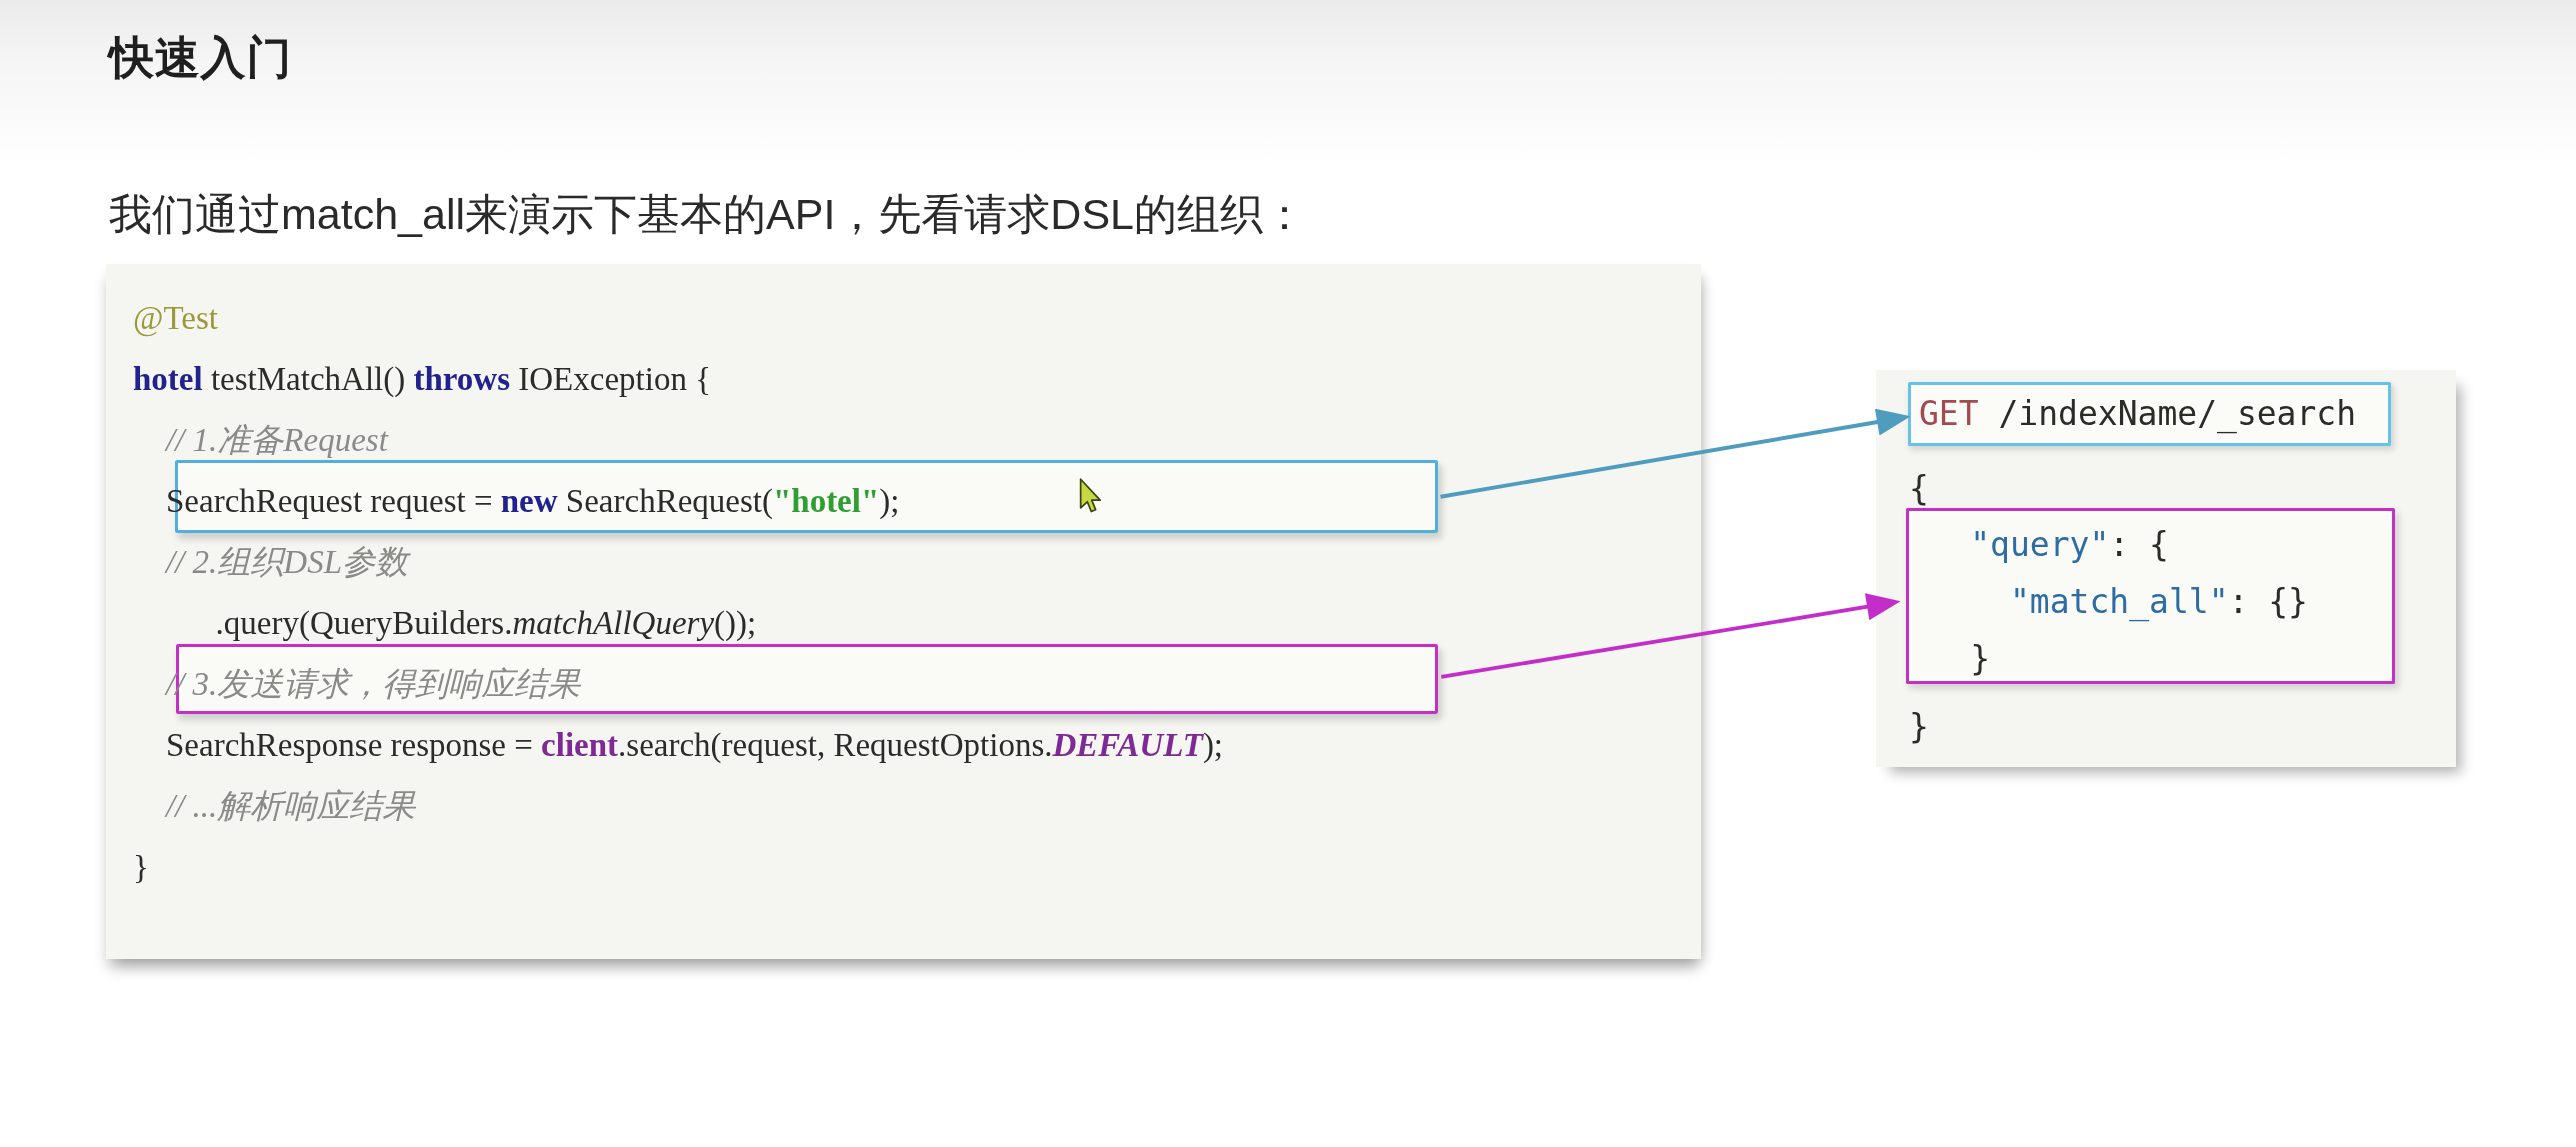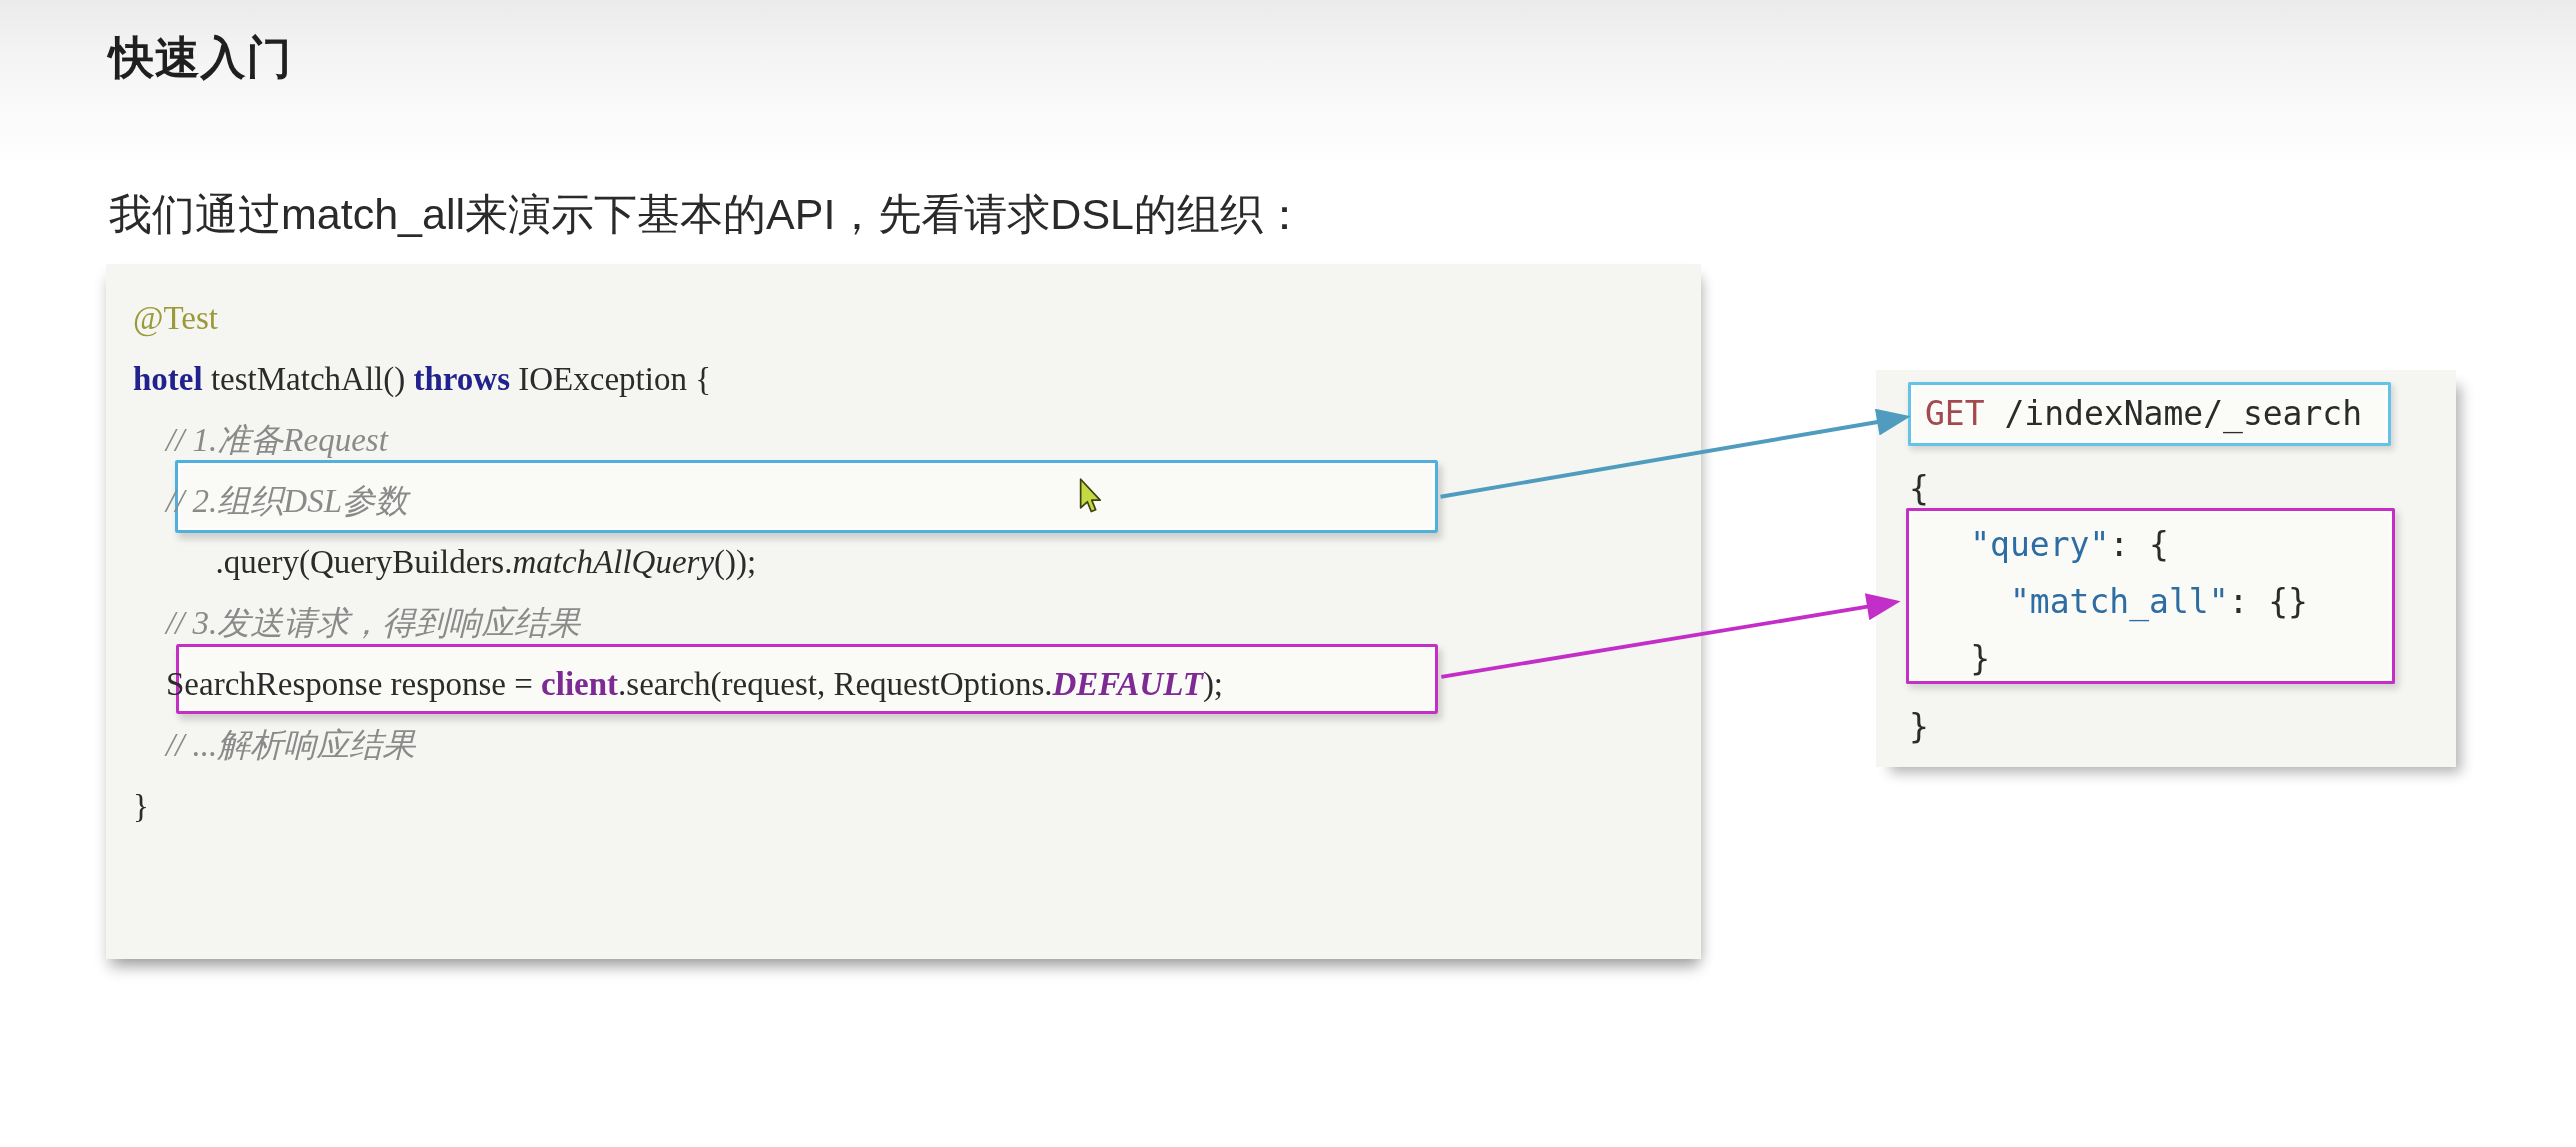--- a/index.html
+++ b/index.html
@@ -53,21 +53,21 @@
     background:var(--card-bg,#f5f5f1);
     box-shadow:9.3px 11px 12.4px -4.7px rgba(0,0,0,.30);
     font-family:"DejaVu Sans Mono","DejaVu Sans",monospace;
     font-size:33px;color:var(--code-text,#2b2b2b);
   }
   .get-box{
     position:absolute;left:32px;top:11.6px;width:483px;height:64px;box-sizing:border-box;
     border:3.1px solid var(--panel-blue,#63c4e8);border-radius:1.6px;
     background:rgba(253,253,251,.7);
     box-shadow:inset 0 0 0 2.3px rgba(255,255,255,.9), 2.3px 3.9px 6.2px rgba(0,0,0,.14);
-    display:flex;align-items:center;padding-left:14px;white-space:pre;
+    display:flex;align-items:center;padding-left:8px;white-space:pre;
   }
   .tok-get{color:var(--get-red,#a34a50);}
   .dsl-line{height:61px;line-height:61px;white-space:pre;}
   .brace-open{position:absolute;left:33px;top:88px;}
   .brace-close{position:absolute;left:33px;top:326px;}
   .query-box{
     position:absolute;left:29.5px;top:138px;width:489px;height:176px;box-sizing:border-box;
     border:3.1px solid var(--highlight-magenta,#c62fc6);border-radius:1.6px;
     background:rgba(253,253,251,.55);
     box-shadow:inset 0 0 0 2.3px rgba(255,255,255,.85), 3.1px 4.7px 7px rgba(0,0,0,.14);
@@ -90,20 +90,21 @@
   <p class="intro-text">我们通过match_all来演示下基本的API，先看请求DSL的组织：</p>
 
   <div class="code-card">
     <div class="highlight-box hl-blue"></div>
     <div class="highlight-box hl-magenta"></div>
 
     <div class="code-lines">
       <div class="code-line"><span class="tok-annotation">@Test</span></div>
       <div class="code-line"><span class="tok-keyword">hotel</span><span> testMatchAll() </span><span class="tok-keyword">throws</span><span> IOException {</span></div>
       <div class="code-line"><span class="tok-comment">    // 1.准备Request</span></div>
+      <div class="code-line"><span>    SearchRequest request = </span><span class="tok-keyword">new</span><span> SearchRequest(</span><span class="tok-string">"hotel"</span><span>);</span></div>
       <div class="code-line"><span class="tok-comment">    // 2.组织DSL参数</span></div>
       <div class="code-line"><span>          .query(QueryBuilders.</span><span class="tok-method">matchAllQuery</span><span>());</span></div>
       <div class="code-line"><span class="tok-comment">    // 3.发送请求，得到响应结果</span></div>
       <div class="code-line"><span>    SearchResponse response = </span><span class="tok-field">client</span><span>.search(request, RequestOptions.</span><span class="tok-const">DEFAULT</span><span>);</span></div>
       <div class="code-line"><span class="tok-comment">    // ...解析响应结果</span></div>
       <div class="code-line"><span>}</span></div>
     </div>
   </div>
 
   <div class="dsl-card">

